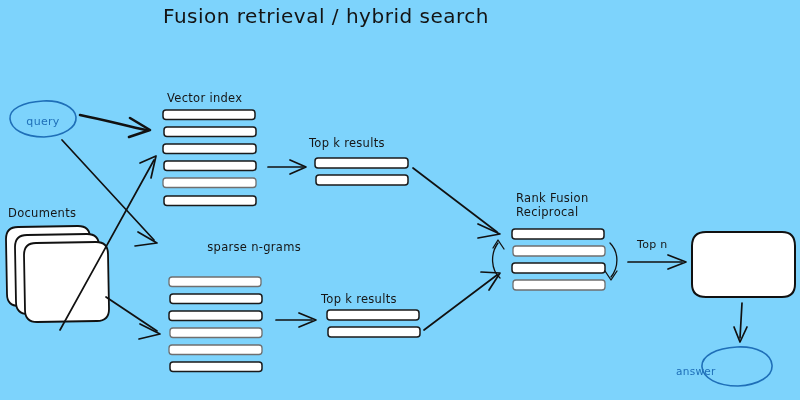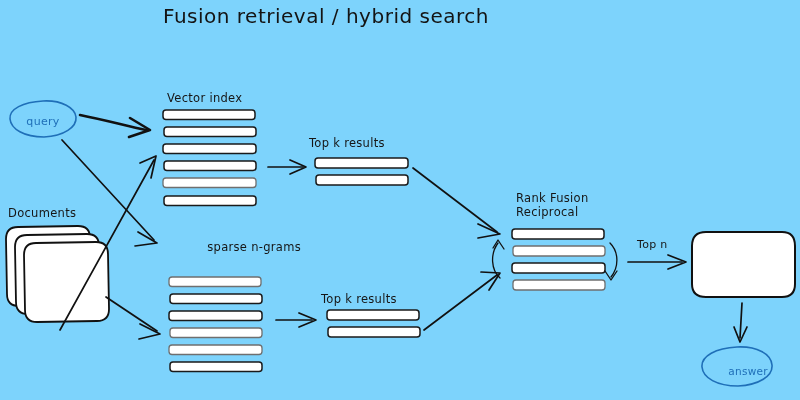--- a/index.html
+++ b/index.html
@@ -130,21 +130,21 @@
   </div>
 
   <div style="position:absolute;left:692px;top:253px;width:104px;text-align:center;">
     <span class="node-text" style="font-family:'DejaVu Sans',sans-serif;color:#141414;font-size:16px;letter-spacing:1.5px;">LLM</span>
   </div>
 
   <div style="position:absolute;left:12px;top:110px;width:62px;text-align:center;">
     <span class="pill-text" style="font-family:'DejaVu Sans',sans-serif;color:#1f6fb8;font-size:11px;">query</span>
   </div>
 
-  <div style="position:absolute;left:706px;top:360px;width:62px;text-align:right;">
+  <div style="position:absolute;left:676px;top:360px;width:62px;text-align:left;">
     <span class="pill-text" style="font-family:'DejaVu Sans',sans-serif;color:#1f6fb8;font-size:10.5px;">answer</span>
   </div>
 
   <svg viewBox="0 0 800 400">
 
     <g>
       <path class="stroke-blue" d="M43,101 C62,100 75,108 76,117 C77,127 64,136 44,137 C24,137 11,129 10,119 C9,109 23,102 43,101 Z"></path>
     </g>
 
     <g>

